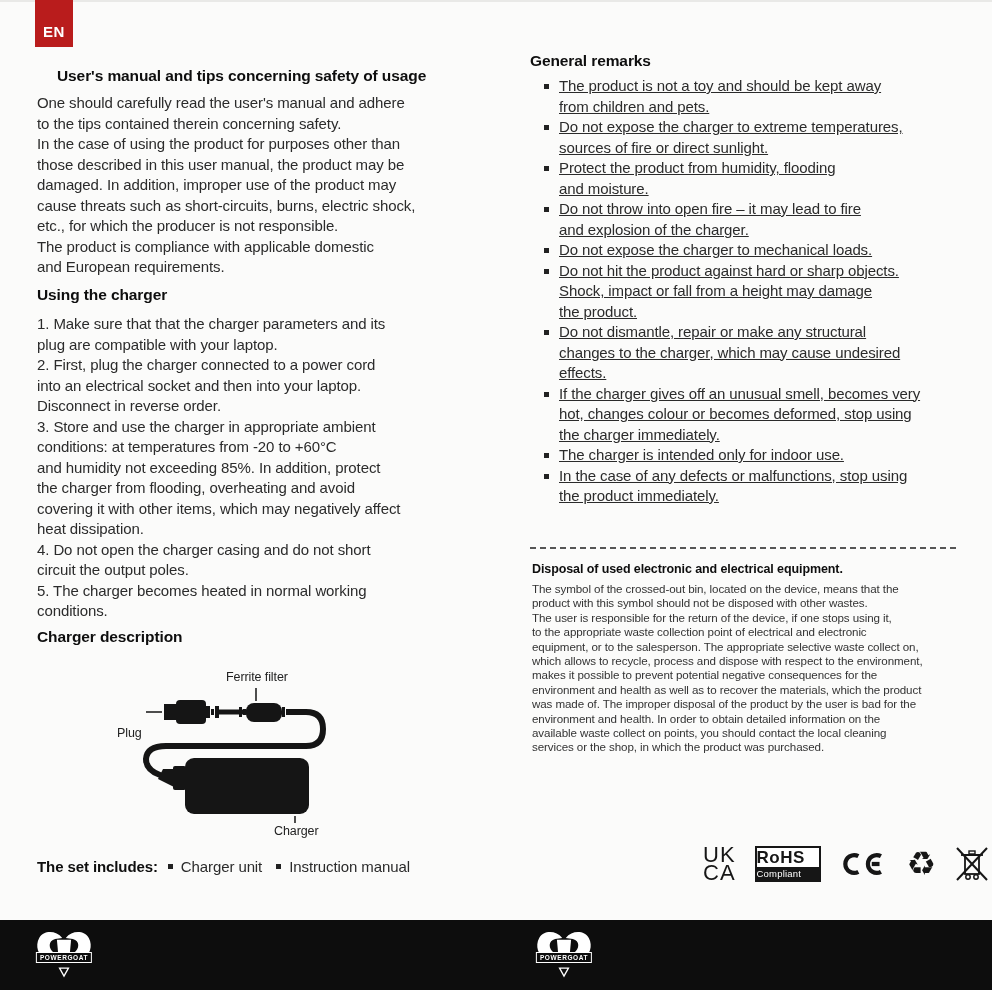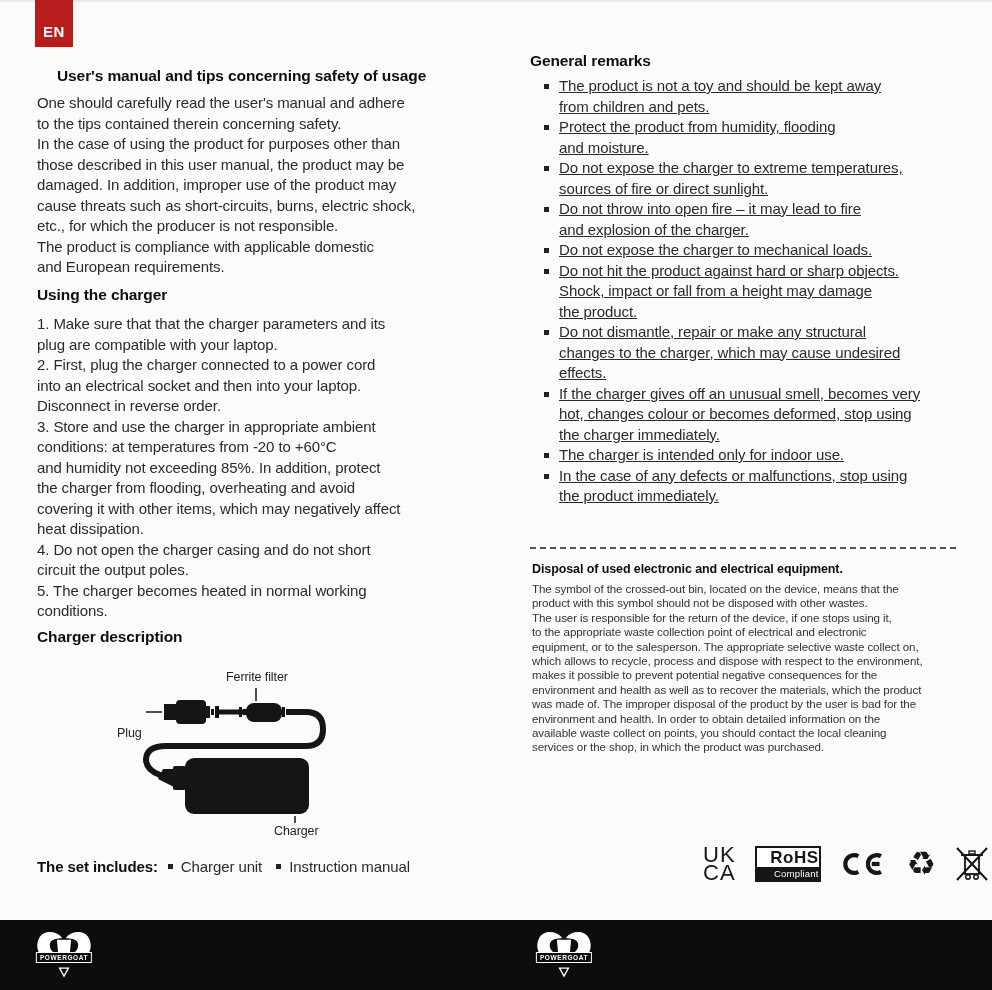--- a/index.html
+++ b/index.html
@@ -43,21 +43,21 @@
   .diagram{position:absolute;left:108px;top:666px;width:340px;height:180px;}
   .diagram .lbl{position:absolute;font-size:12.5px;color:#222;letter-spacing:-0.1px;}
   
   .set-line{font-size:15px;display:flex;align-items:center;gap:10px;letter-spacing:-0.1px;}
   .set-line .lead{font-weight:bold;color:#0e0e0e;}
   .inc-item{display:inline-flex;align-items:center;gap:8px;}
   .inc-item .sq{width:5px;height:5px;background:#222;display:inline-block;}
   
   .marks{position:absolute;left:175px;top:845px;display:flex;align-items:center;gap:19px;}
   .ukca{font-weight:normal;color:#161616;font-size:22px;line-height:18px;letter-spacing:1px;text-align:center;}
-  .rohs{border:2.5px solid #161616;width:62px;text-align:right;background:#fff;}
+  .rohs{border:2.5px solid #161616;width:62px;text-align:left;background:#fff;}
   .rohs .r-top{font-weight:bold;color:#161616;font-size:17px;line-height:19px;letter-spacing:.5px;}
   .rohs .r-bot{background:#161616;color:#fff;font-size:9.5px;line-height:13px;letter-spacing:.2px;}
   .recycle{font-family:"DejaVu Sans",sans-serif;font-size:33px;color:#161616;line-height:34px;}
   
   .footer-bar{position:absolute;left:0;top:920px;width:992px;height:70px;background:#0d0d0d;}
   .goat{position:absolute;top:6px;width:62px;height:56px;}
   .goat .brand{
     position:absolute;left:50%;top:26px;transform:translateX(-50%);
     background:#0d0d0d;border:1.5px solid #fff;color:#fff;
     font-size:6.5px;font-weight:bold;letter-spacing:.6px;padding:1px 3px;white-space:nowrap;
@@ -149,24 +149,24 @@
           <span>Instruction manual</span>
         </span>
       </span>
   </div>
 
   <div class="col-right">
     <h2 class="abs h-main" style="top:52px;left:0;">General remarks</h2>
     <ul class="remarks abs" style="top:64px;left:0;width:438px;">
         <li>The product is not a toy and should be kept away
 from children and pets.</li>
+        <li>Do not expose the charger to extreme temperatures,
+sources of fire or direct sunlight.</li>
         <li>Protect the product from humidity, flooding
 and moisture.</li>
-        <li>Do not expose the charger to extreme temperatures,
-sources of fire or direct sunlight.</li>
         <li>Do not throw into open fire – it may lead to fire
 and explosion of the charger.</li>
         <li>Do not expose the charger to mechanical loads.</li>
         <li>Do not hit the product against hard or sharp objects.
 Shock, impact or fall from a height may damage
 the product.</li>
         <li>Do not dismantle, repair or make any structural
 changes to the charger, which may cause undesired
 effects.</li>
         <li>If the charger gives off an unusual smell, becomes very

